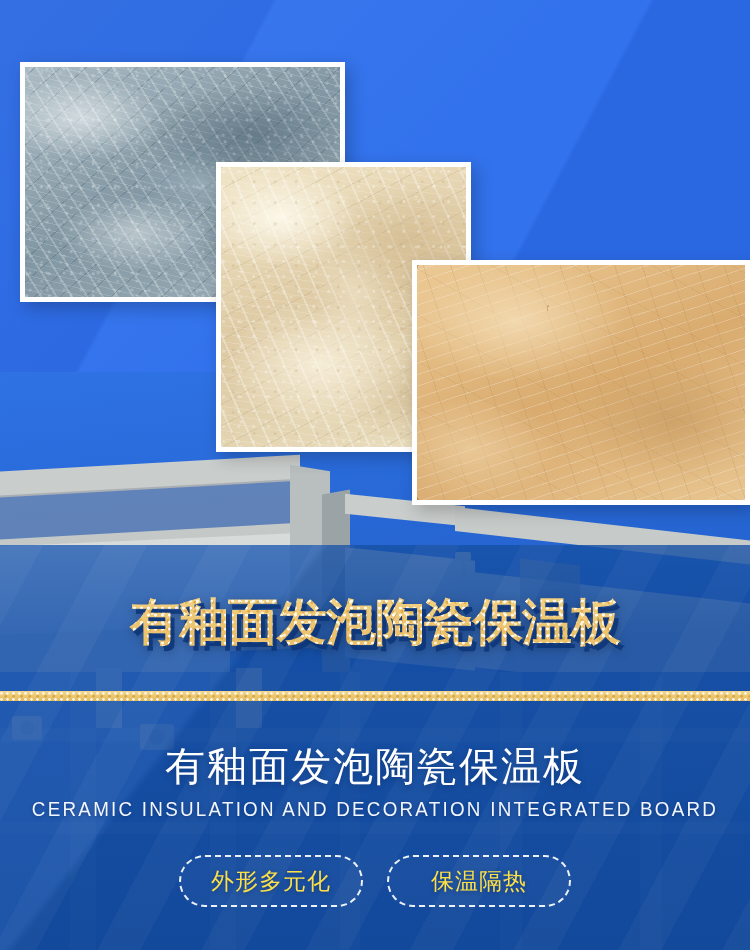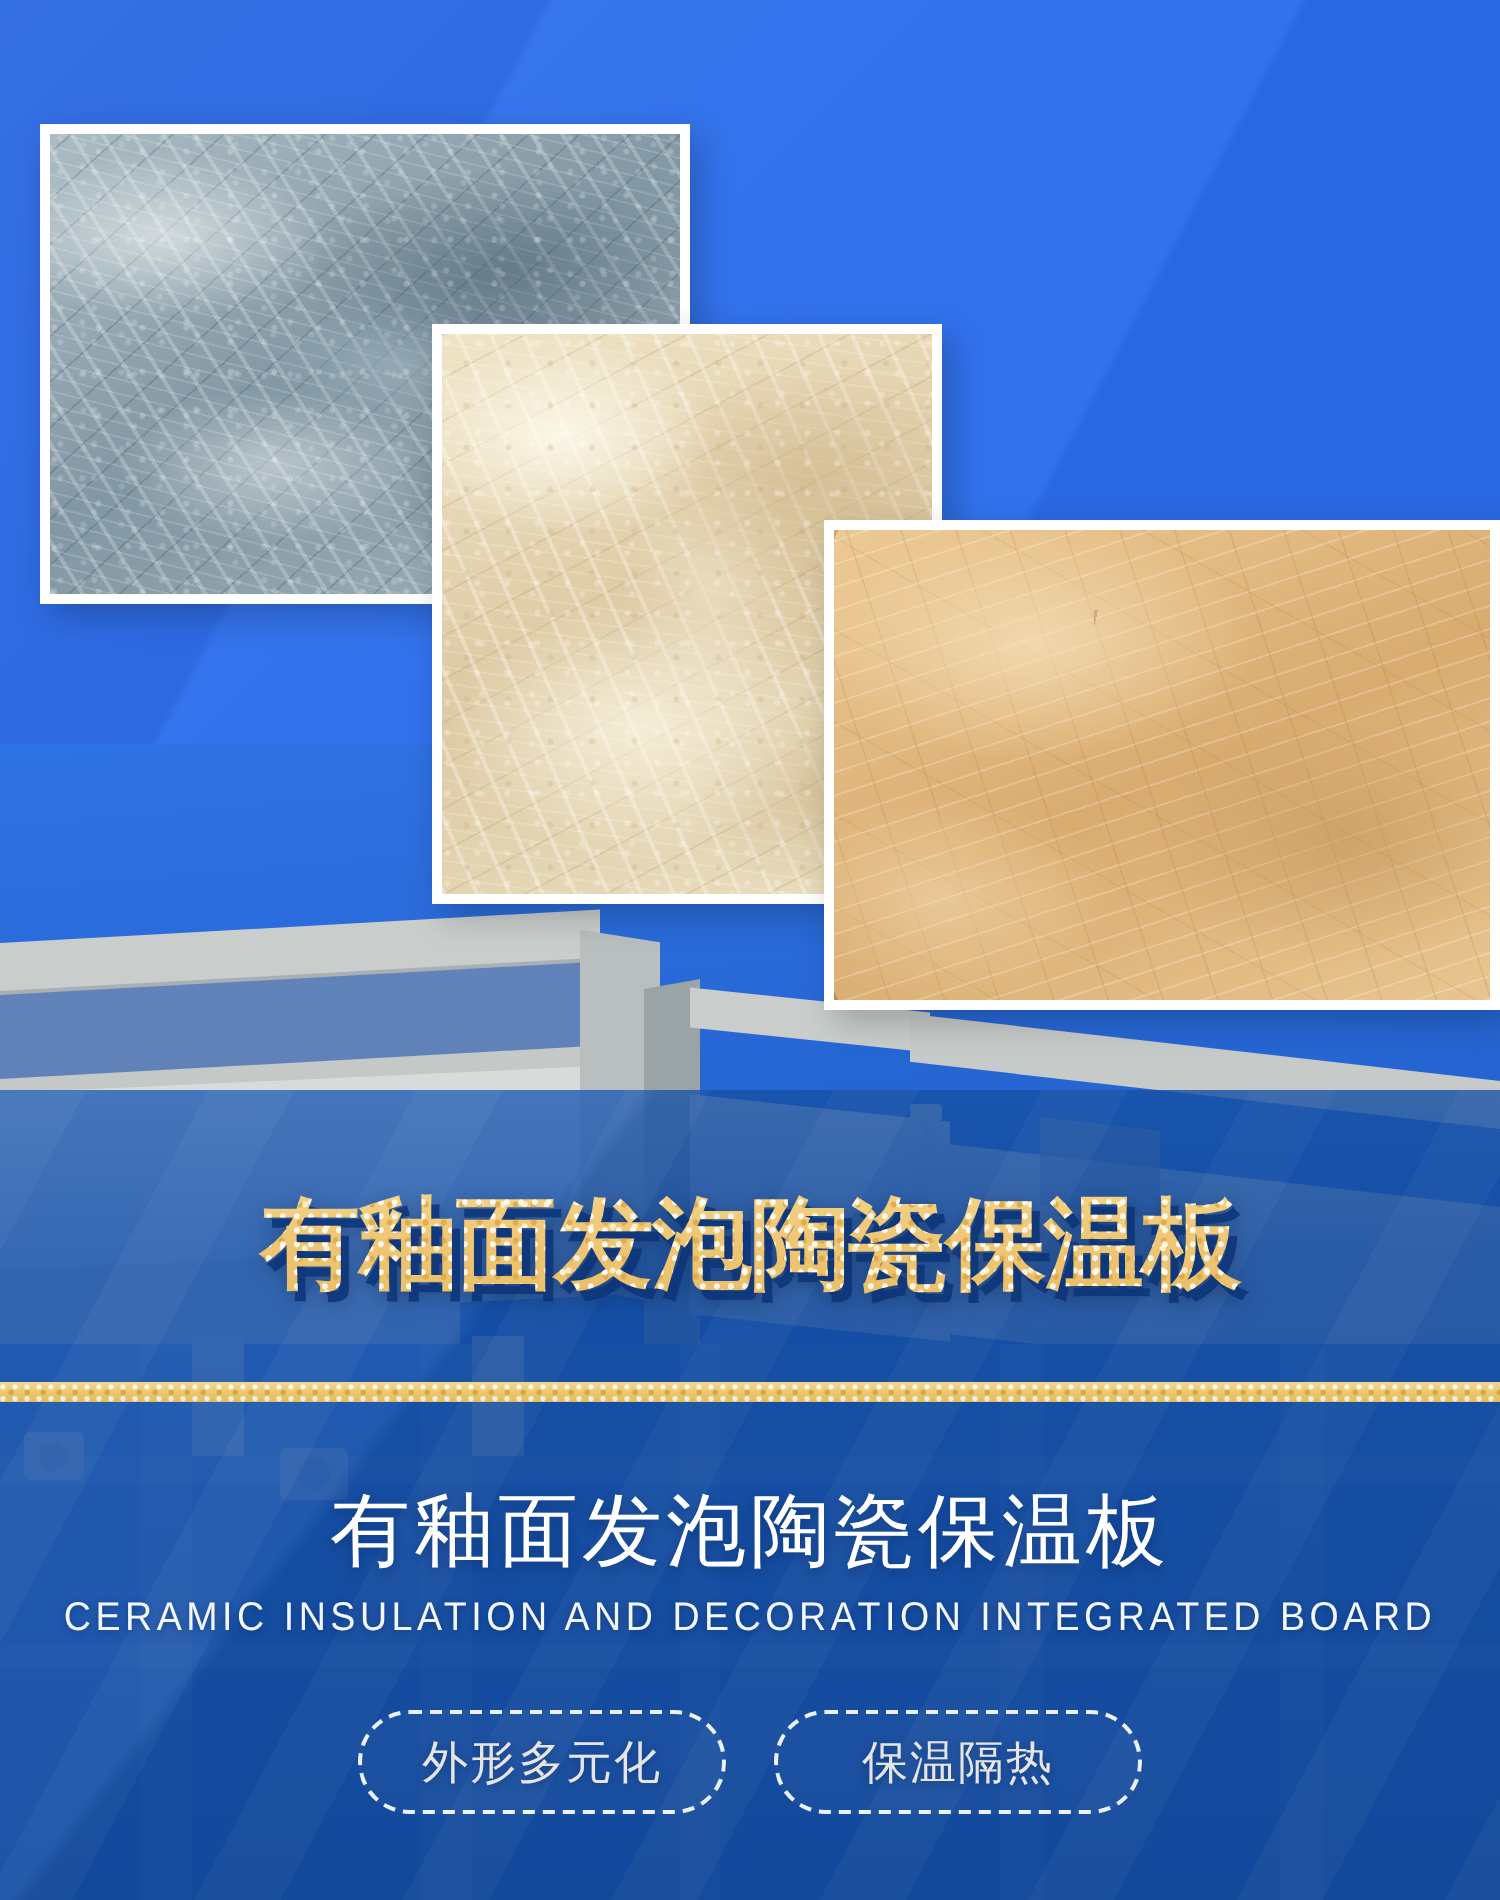--- a/index.html
+++ b/index.html
@@ -210,21 +210,21 @@
   
   .badges{
     position:absolute;left:0;top:855px;width:750px;
     display:flex;justify-content:center;align-items:center;gap:24px;
   }
   .badge{
     min-width:152px;height:48px;
     display:flex;align-items:center;justify-content:center;
     border:2px dashed rgba(255,255,255,.92);
     border-radius:26px;
-    color:#e5e5e5;
+    color:#fde047;
     font-family:"DejaVu Sans","Liberation Sans",sans-serif;
     font-size:23px;letter-spacing:1px;white-space:nowrap;
     padding:0 14px;
     text-shadow:0 1px 4px rgba(0,20,60,.35);
     background:rgba(255,255,255,.03);
   }
 </style>
 </head>
 <body>
 

